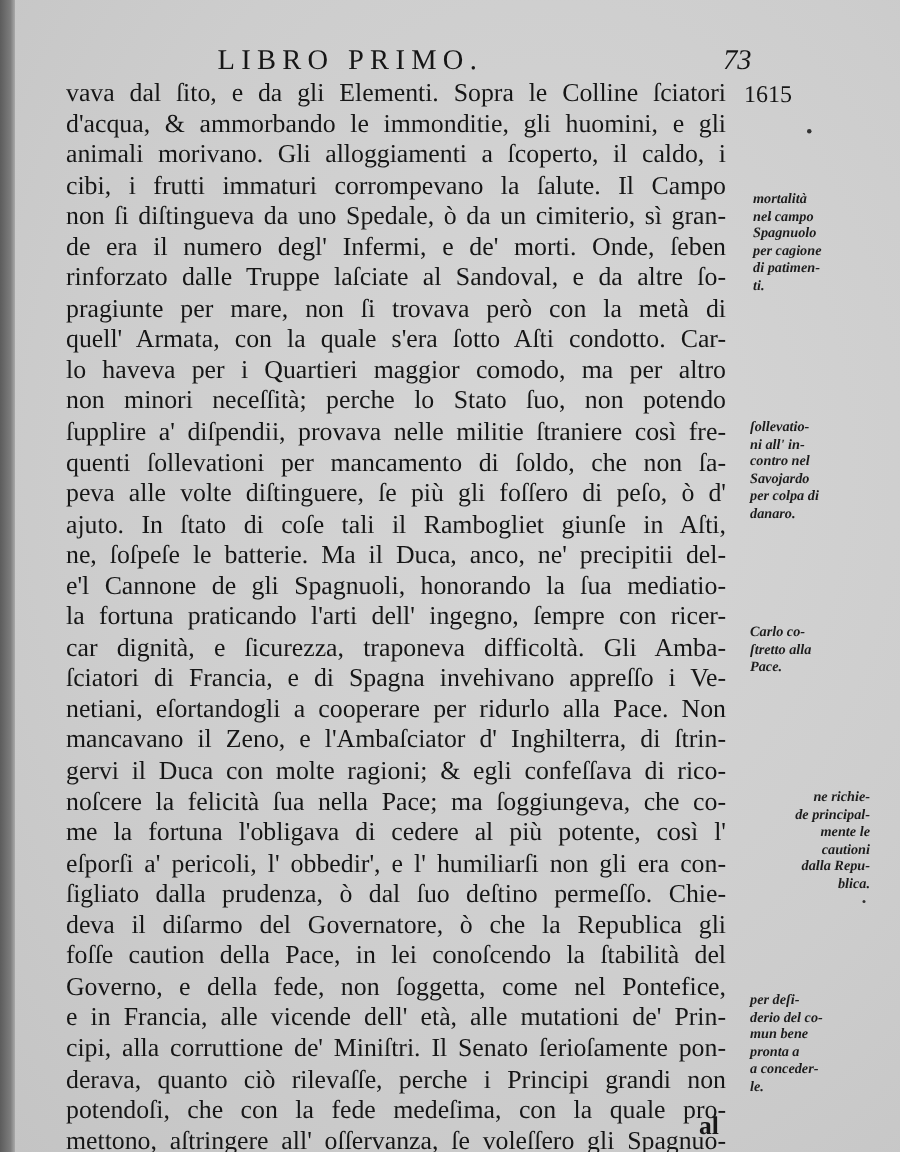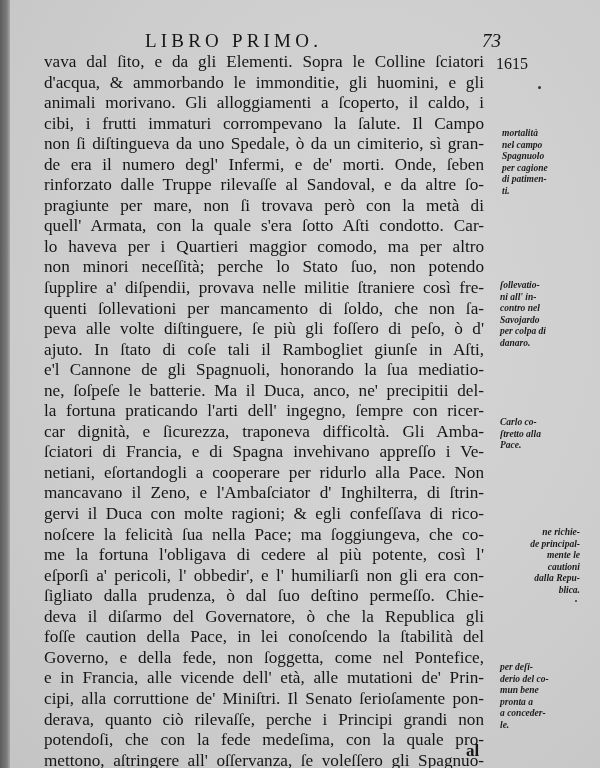--- a/index.html
+++ b/index.html
@@ -71,31 +71,31 @@
 <div class="page-number">73</div>
 <div class="year">1615</div>
 
 <div class="body-text" id="body-text">
     <span class="line">vava dal ſito, e da gli Elementi. Sopra le Colline ſciatori</span>
     <span class="line">d'acqua, &amp; ammorbando le immonditie, gli huomini, e gli</span>
     <span class="line">animali morivano. Gli alloggiamenti a ſcoperto, il caldo, i</span>
     <span class="line">cibi, i frutti immaturi corrompevano la ſalute. Il Campo</span>
     <span class="line">non ſi diſtingueva da uno Spedale, ò da un cimiterio, sì gran-</span>
     <span class="line">de era il numero degl' Infermi, e de' morti. Onde, ſeben</span>
-    <span class="line">rinforzato dalle Truppe rilevaſſe al Sandoval, e da altre ſo-</span>
+    <span class="line">rinforzato dalle Truppe laſciate al Sandoval, e da altre ſo-</span>
     <span class="line">pragiunte per mare, non ſi trovava però con la metà di</span>
     <span class="line">quell' Armata, con la quale s'era ſotto Aſti condotto. Car-</span>
     <span class="line">lo haveva per i Quartieri maggior comodo, ma per altro</span>
     <span class="line">non minori neceſſità; perche lo Stato ſuo, non potendo</span>
     <span class="line">ſupplire a' diſpendii, provava nelle militie ſtraniere così fre-</span>
     <span class="line">quenti ſollevationi per mancamento di ſoldo, che non ſa-</span>
     <span class="line">peva alle volte diſtinguere, ſe più gli foſſero di peſo, ò d'</span>
     <span class="line">ajuto. In ſtato di coſe tali il Rambogliet giunſe in Aſti,</span>
+    <span class="line">ne, ſoſpeſe le batterie. Ma il Duca, anco, ne' precipitii del-</span>
     <span class="line">e'l Cannone de gli Spagnuoli, honorando la ſua mediatio-</span>
-    <span class="line">ne, ſoſpeſe le batterie. Ma il Duca, anco, ne' precipitii del-</span>
     <span class="line">la fortuna praticando l'arti dell' ingegno, ſempre con ricer-</span>
     <span class="line">car dignità, e ſicurezza, traponeva difficoltà. Gli Amba-</span>
     <span class="line">ſciatori di Francia, e di Spagna invehivano appreſſo i Ve-</span>
     <span class="line">netiani, eſortandogli a cooperare per ridurlo alla Pace. Non</span>
     <span class="line">mancavano il Zeno, e l'Ambaſciator d' Inghilterra, di ſtrin-</span>
     <span class="line">gervi il Duca con molte ragioni; &amp; egli confeſſava di rico-</span>
     <span class="line">noſcere la felicità ſua nella Pace; ma ſoggiungeva, che co-</span>
     <span class="line">me la fortuna l'obligava di cedere al più potente, così l'</span>
     <span class="line">eſporſi a' pericoli, l' obbedir', e l' humiliarſi non gli era con-</span>
     <span class="line">ſigliato dalla prudenza, ò dal ſuo deſtino permeſſo. Chie-</span>

